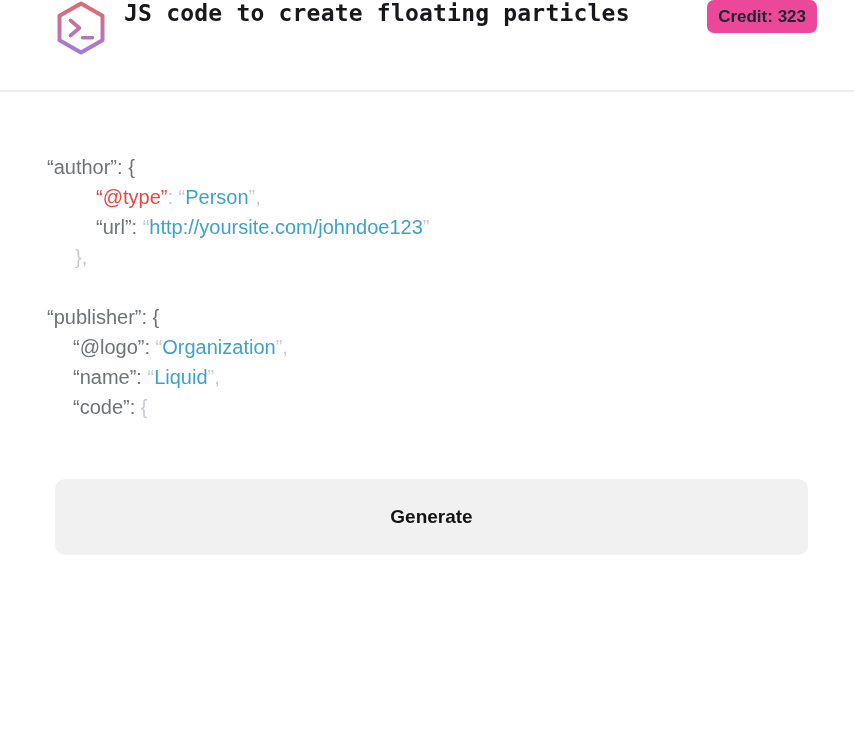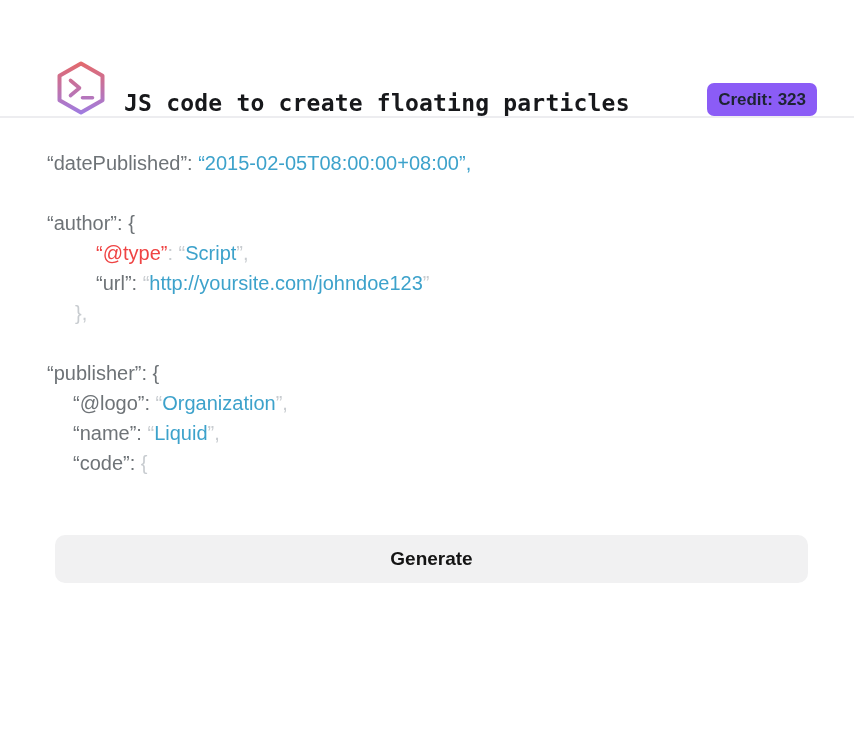--- a/index.html
+++ b/index.html
@@ -1,44 +1,44 @@
 <!DOCTYPE html>
 <html><head>
 <meta charset="utf-8">
 <style>
   * { margin:0; padding:0; box-sizing:border-box; }
   html,body { width:854px; height:748px; background:#ffffff; overflow:hidden;
               font-family:"Liberation Sans", sans-serif; }
 
   
-  .header { height:118px; display:flex; align-items:flex-end;
+  .header { height:92px; display:flex; align-items:flex-start;
             padding:0 37px 0 55px; border-bottom:2px solid #ededf0; background:#fff; }
   .logo { width:52px; height:56px; flex:0 0 auto; display:block; }
   .title { margin-left:17px; font-family:"DejaVu Sans Mono", monospace;
            font-weight:600; font-size:23px; color:#17181b; letter-spacing:0.2px;
            white-space:nowrap; }
-  .credit-badge { margin-left:auto; background:#8b5cf6; color:#1d2432;
+  .credit-badge { margin-left:auto; background:#ec4899; color:#1d2432;
                   font-weight:700; font-size:17px; line-height:1;
                   padding:8px 11px; border-radius:7px; white-space:nowrap; }
 
   
   .main { padding:0 46px 0 47px; }
   .file-name { margin-top:40px; font-family:"DejaVu Sans Mono", monospace;
                font-weight:400; font-size:23px; color:#77797d; }
 
   .code-block { margin-top:30px; font-size:20px; color:#6e7377; }
   .code-line { height:30px; line-height:30px; white-space:pre; }
   .seg-key      { color:#6e7377; }
   .seg-keyfaint { color:#ef4444; }
   .seg-value    { color:#3da2cb; }
   .seg-punct    { color:#c8ccd0; }
 
   
   .generate-button { display:flex; align-items:center; justify-content:center;
-                     margin:57px 0 0 8px; width:753px; height:48px;
+                     margin:57px 0 0 8px; width:753px; height:76px;
                      background:#f1f1f2; border:none; border-radius:10px;
                      font-family:"Liberation Sans", sans-serif;
                      font-weight:700; font-size:19px; color:#141414; cursor:pointer; }
 </style>
 </head>
 <body>
 
 <div class="header">
   <svg class="logo" viewBox="0 0 52 56" fill="none" xmlns="http://www.w3.org/2000/svg">
     <defs>
@@ -50,24 +50,23 @@
     <path d="M26 3.5 L47.5 15.8 V40.2 L26 52.5 L4.5 40.2 V15.8 Z" stroke="url(#lg)" stroke-width="4" stroke-linejoin="round" fill="none"></path>
     <path d="M15.5 20.5 L24.5 28 L15.5 35.5" stroke="url(#lg)" stroke-width="3.6" stroke-linecap="round" stroke-linejoin="round" fill="none"></path>
     <path d="M27.5 37.8 H37.5" stroke="url(#lg)" stroke-width="3.6" stroke-linecap="round" fill="none"></path>
   </svg>
   <div class="title">JS code to create floating particles</div>
   <div class="credit-badge">Credit: 323</div>
 </div>
 
 <div class="main">
   <div class="code-block">
-      <div class="code-line" style="padding-left: 0px;"><span class="seg-key">“datePublished”: </span><span class="seg-value">“2015-02-05T08:00:00+08:00”,</span></div>
       <div class="code-line" style="padding-left: 0px;"></div>
       <div class="code-line" style="padding-left: 0px;"><span class="seg-key">“author”: {</span></div>
-      <div class="code-line" style="padding-left: 49px;"><span class="seg-keyfaint">“@type”</span><span class="seg-punct">: </span><span class="seg-punct">“</span><span class="seg-value">Script</span><span class="seg-punct">”,</span></div>
+      <div class="code-line" style="padding-left: 49px;"><span class="seg-keyfaint">“@type”</span><span class="seg-punct">: </span><span class="seg-punct">“</span><span class="seg-value">Person</span><span class="seg-punct">”,</span></div>
       <div class="code-line" style="padding-left: 49px;"><span class="seg-key">“url”: </span><span class="seg-punct">“</span><span class="seg-value">http://yoursite.com/johndoe123</span><span class="seg-punct">”</span></div>
       <div class="code-line" style="padding-left: 28px;"><span class="seg-punct">},</span></div>
       <div class="code-line" style="padding-left: 0px;"></div>
       <div class="code-line" style="padding-left: 0px;"><span class="seg-key">“publisher”: {</span></div>
       <div class="code-line" style="padding-left: 26px;"><span class="seg-key">“@logo”: </span><span class="seg-punct">“</span><span class="seg-value">Organization</span><span class="seg-punct">”,</span></div>
       <div class="code-line" style="padding-left: 26px;"><span class="seg-key">“name”: </span><span class="seg-punct">“</span><span class="seg-value">Liquid</span><span class="seg-punct">”,</span></div>
       <div class="code-line" style="padding-left: 26px;"><span class="seg-key">“code”: </span><span class="seg-punct">{</span></div>
     </div>
   <button class="generate-button">Generate</button>
 </div>

